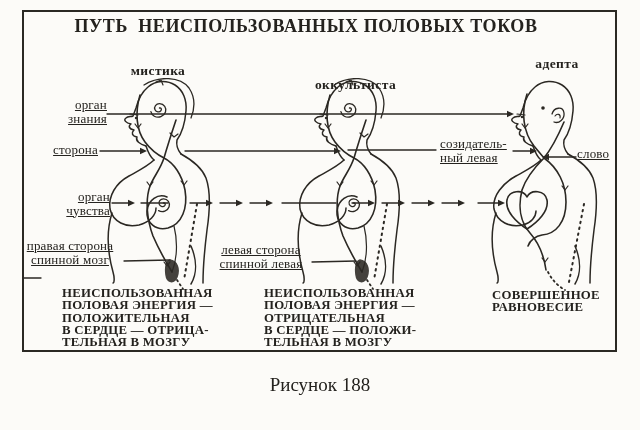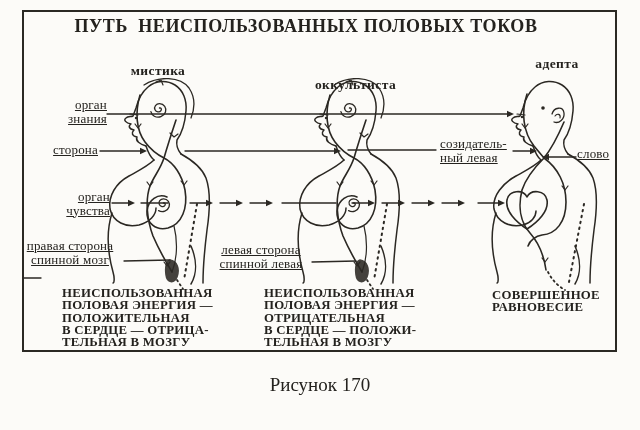--- a/index.html
+++ b/index.html
@@ -210,15 +210,15 @@
 В СЕРДЦЕ — ОТРИЦА-
 ТЕЛЬНАЯ В МОЗГУ</div>
   <div class="ftr" style="left:264px;top:287px;width:195px;">НЕИСПОЛЬЗОВАННАЯ
 ПОЛОВАЯ ЭНЕРГИЯ —
 ОТРИЦАТЕЛЬНАЯ
 В СЕРДЦЕ — ПОЛОЖИ-
 ТЕЛЬНАЯ В МОЗГУ</div>
   <div class="ftr" style="left:492px;top:289px;width:125px;">СОВЕРШЕННОЕ
 РАВНОВЕСИЕ</div>
 
-  <div class="cap">Рисунок 170</div>
+  <div class="cap">Рисунок 188</div>
 
 </div>
 
 </body></html>

